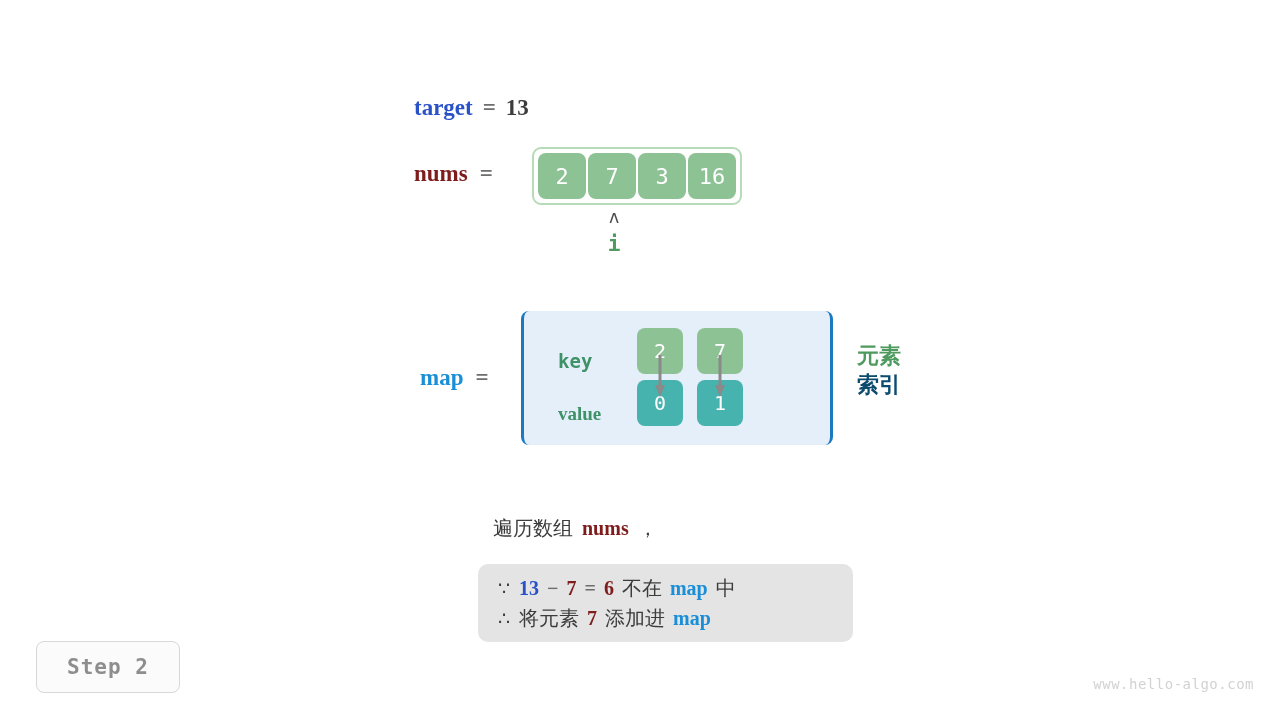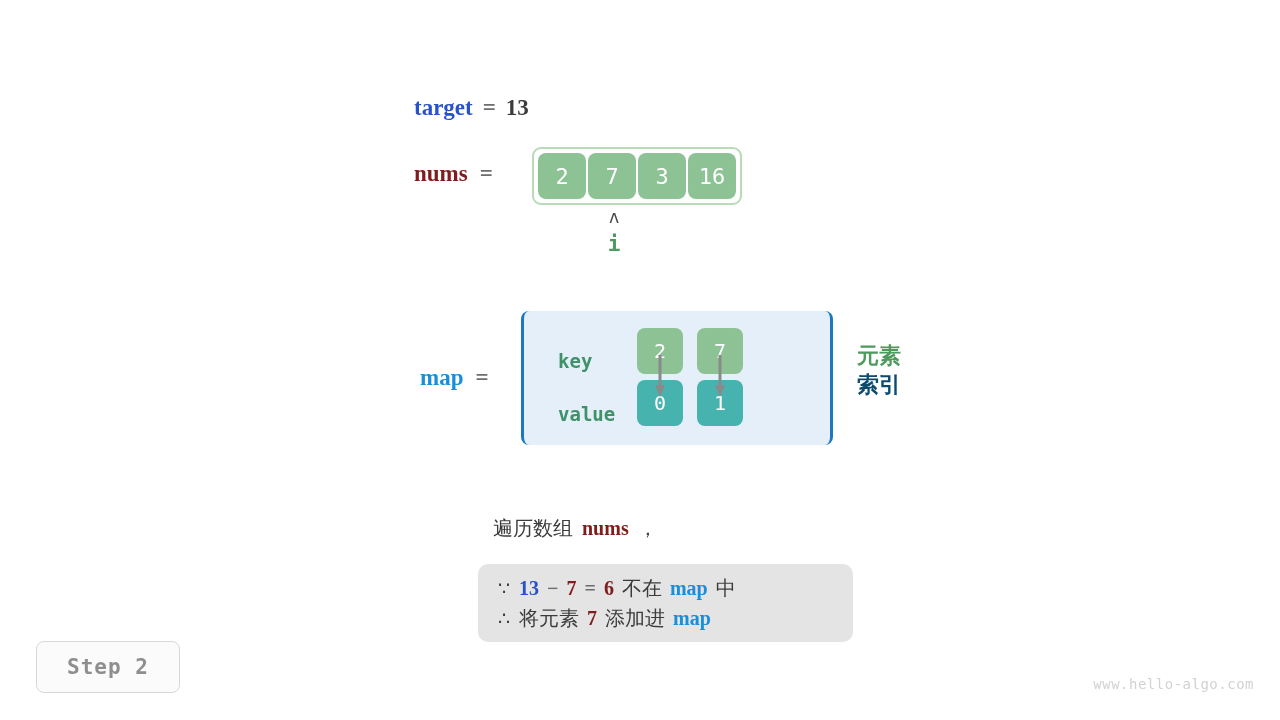--- a/index.html
+++ b/index.html
@@ -142,21 +142,21 @@
   .row-label {
     position: absolute;
     font-family: "DejaVu Sans Mono", "Liberation Mono", monospace;
     font-weight: bold;
     font-size: 19px;
     color: #3f9168;
     left: 34px;
     width: 92px;
   }
   #label-key   { top: 39px; }
-  #label-value { top: 92px; }
+  #label-value { top: 92px; font-family: Liberation Serif, serif; }
 
   .map-cell {
     position: absolute;
     width: 46px;
     height: 46px;
     border-radius: 8px;
     font-family: "DejaVu Sans Mono", "Liberation Mono", monospace;
     font-size: 20px;
     color: #ffffff;
     display: flex;

